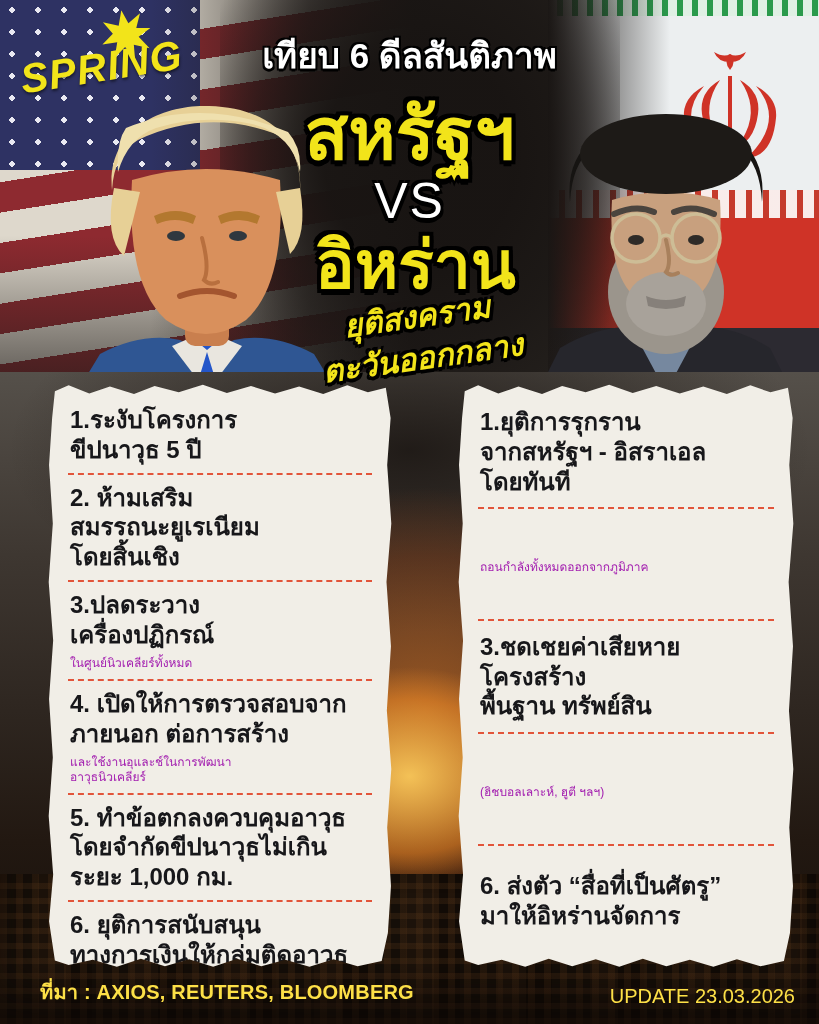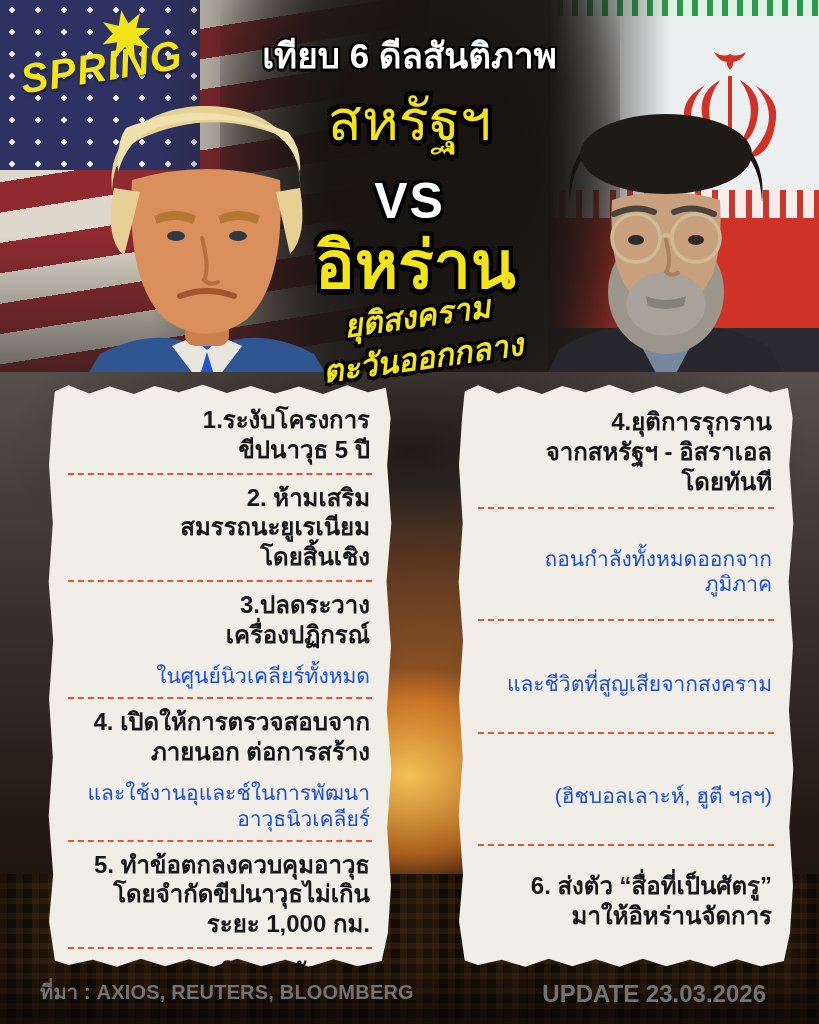--- a/index.html
+++ b/index.html
@@ -65,51 +65,51 @@
   
   .logo{position:absolute;left:20px;top:44px;transform:rotate(-9deg);z-index:30;}
   .logo .word{font-size:41px;font-weight:900;font-style:italic;letter-spacing:1px;color:var(--yellow);
     text-shadow:0 2px 3px rgba(0,0,0,.55);}
   .logo svg{position:absolute;left:84px;top:-30px;}
 
   
   .headlines{position:absolute;left:0;top:0;width:819px;z-index:25;text-align:center;pointer-events:none;}
   .t-main{position:absolute;left:0;width:100%;top:28px;font-size:35px;font-weight:800;color:#fff;
     text-shadow:-2px -2px 0 #000,2px -2px 0 #000,-2px 2px 0 #000,2px 2px 0 #000,0 3px 0 #000;}
-  .t-us{position:absolute;left:0;width:100%;top:76px;font-size:56px;font-weight:400;color:var(--yellow);
+  .t-us{position:absolute;left:0;width:100%;top:76px;font-size:72px;font-weight:700;color:var(--yellow);
     text-shadow:-4px -4px 0 #000,4px -4px 0 #000,-4px 4px 0 #000,4px 4px 0 #000,-4px 0 0 #000,4px 0 0 #000,0 -4px 0 #000,0 6px 0 #000;}
-  .t-vs{position:absolute;left:0;width:100%;top:172px;font-size:50px;font-weight:700;color:#fff;letter-spacing:2px;
+  .t-vs{position:absolute;left:0;width:100%;top:172px;font-size:50px;font-weight:400;color:#fff;letter-spacing:2px;
     text-shadow:-3px -3px 0 #000,3px -3px 0 #000,-3px 3px 0 #000,3px 3px 0 #000,0 5px 0 #000;}
   .t-iran{position:absolute;left:0;width:100%;top:212px;font-size:66px;font-weight:700;color:var(--yellow);
     text-shadow:-4px -4px 0 #000,4px -4px 0 #000,-4px 4px 0 #000,4px 4px 0 #000,-4px 0 0 #000,4px 0 0 #000,0 -4px 0 #000,0 6px 0 #000;margin-left:6px;}
   .t-sub{position:absolute;left:255px;top:296px;width:330px;transform:rotate(-8deg);
     font-size:31px;line-height:1.35;font-weight:800;font-style:italic;color:var(--yellow);white-space:pre-line;
     text-shadow:-3px -3px 0 #000,3px -3px 0 #000,-3px 3px 0 #000,3px 3px 0 #000,0 4px 0 #000;}
 
   
   .panel{position:absolute;top:383px;height:585px;background:var(--paper);z-index:20;
     display:flex;flex-direction:column;padding:14px 20px 12px;
     filter:drop-shadow(0 6px 10px rgba(0,0,0,.55));
     clip-path:polygon(2% 1.4%,6% .4%,12% 1.8%,18% .6%,25% 1.9%,31% .5%,38% 1.6%,45% .3%,52% 1.7%,59% .5%,66% 1.8%,73% .6%,80% 1.9%,87% .4%,93% 1.6%,98.2% .8%,
       99.6% 6%,98.6% 14%,99.8% 24%,98.4% 34%,99.7% 45%,98.5% 56%,99.8% 66%,98.6% 76%,99.7% 86%,98.8% 94%,
       97% 98.8%,90% 99.7%,83% 98.5%,76% 99.8%,69% 98.6%,62% 99.7%,55% 98.4%,48% 99.8%,41% 98.5%,34% 99.7%,27% 98.4%,20% 99.8%,13% 98.6%,6% 99.5%,2% 98.7%,
       .3% 92%,1.5% 84%,.2% 74%,1.4% 64%,.3% 54%,1.5% 44%,.2% 34%,1.4% 24%,.3% 14%,1.2% 6%);}
   .panel-left{left:48px;width:344px;}
   .panel-right{left:458px;width:336px;}
 
-  .item{flex:1;display:flex;flex-direction:column;justify-content:center;text-align:right;
+  .item{flex:1;display:flex;flex-direction:column;justify-content:center;text-align:left;
     padding:8px 2px;border-bottom:2.5px dashed var(--dash);}
   .item:last-child{border-bottom:none;}
   .item-title{font-size:24px;font-weight:800;line-height:1.24;color:var(--ink);white-space:pre-line;}
-  .item-sub{font-size:21px;font-weight:500;line-height:1.22;color:#1d4ed8;white-space:pre-line;margin-top:14px;}
-
-  
-  .footer{position:absolute;left:0;bottom:0;width:819px;height:50px;z-index:25;color:#737373;padding-left:12px;}
+  .item-sub{font-size:12px;font-weight:500;line-height:1.22;color:#a21caf;white-space:pre-line;margin-top:7px;}
+
+  
+  .footer{position:absolute;left:0;bottom:0;width:819px;height:50px;z-index:25;color:#fde047;padding-left:12px;}
   .footer .src{position:absolute;left:40px;bottom:16px;font-size:20px;font-weight:600;letter-spacing:.2px;}
-  .footer .upd{position:absolute;right:53px;bottom:16px;font-size:24px;font-weight:700;}
+  .footer .upd{position:absolute;right:24px;bottom:16px;font-size:20px;font-weight:400;}
 </style>
 </head>
 <body>
 
 <div id="stage">
 
   <div class="top-zone">
     <div class="flag-us">
       <div class="canton"></div>
       <div class="fade"></div>
@@ -219,29 +219,30 @@
 ระยะ 1,000 กม.</div>
     </div>
     <div class="item">
       <div class="item-title">6. ยุติการสนับสนุน
 ทางการเงินให้กลุ่มติดอาวุธ</div>
     </div>
   </div>
 
   <div class="panel panel-right">
     <div class="item">
-      <div class="item-title">4.ยุติการรุกราน
+      <div class="item-title">1.ยุติการรุกราน
 จากสหรัฐฯ - อิสราเอล
 โดยทันที</div>
     </div>
     <div class="item">
       <div class="item-sub">ถอนกำลังทั้งหมดออกจากภูมิภาค</div>
     </div>
     <div class="item">
-      <div class="item-sub">และชีวิตที่สูญเสียจากสงคราม</div>
+      <div class="item-title">3.ชดเชยค่าเสียหายโครงสร้าง
+พื้นฐาน ทรัพย์สิน</div>
     </div>
     <div class="item">
       <div class="item-sub">(ฮิชบอลเลาะห์, ฮูตี ฯลฯ)</div>
     </div>
     <div class="item">
       <div class="item-title">6. ส่งตัว “สื่อที่เป็นศัตรู”
 มาให้อิหร่านจัดการ</div>
     </div>
   </div>
 

